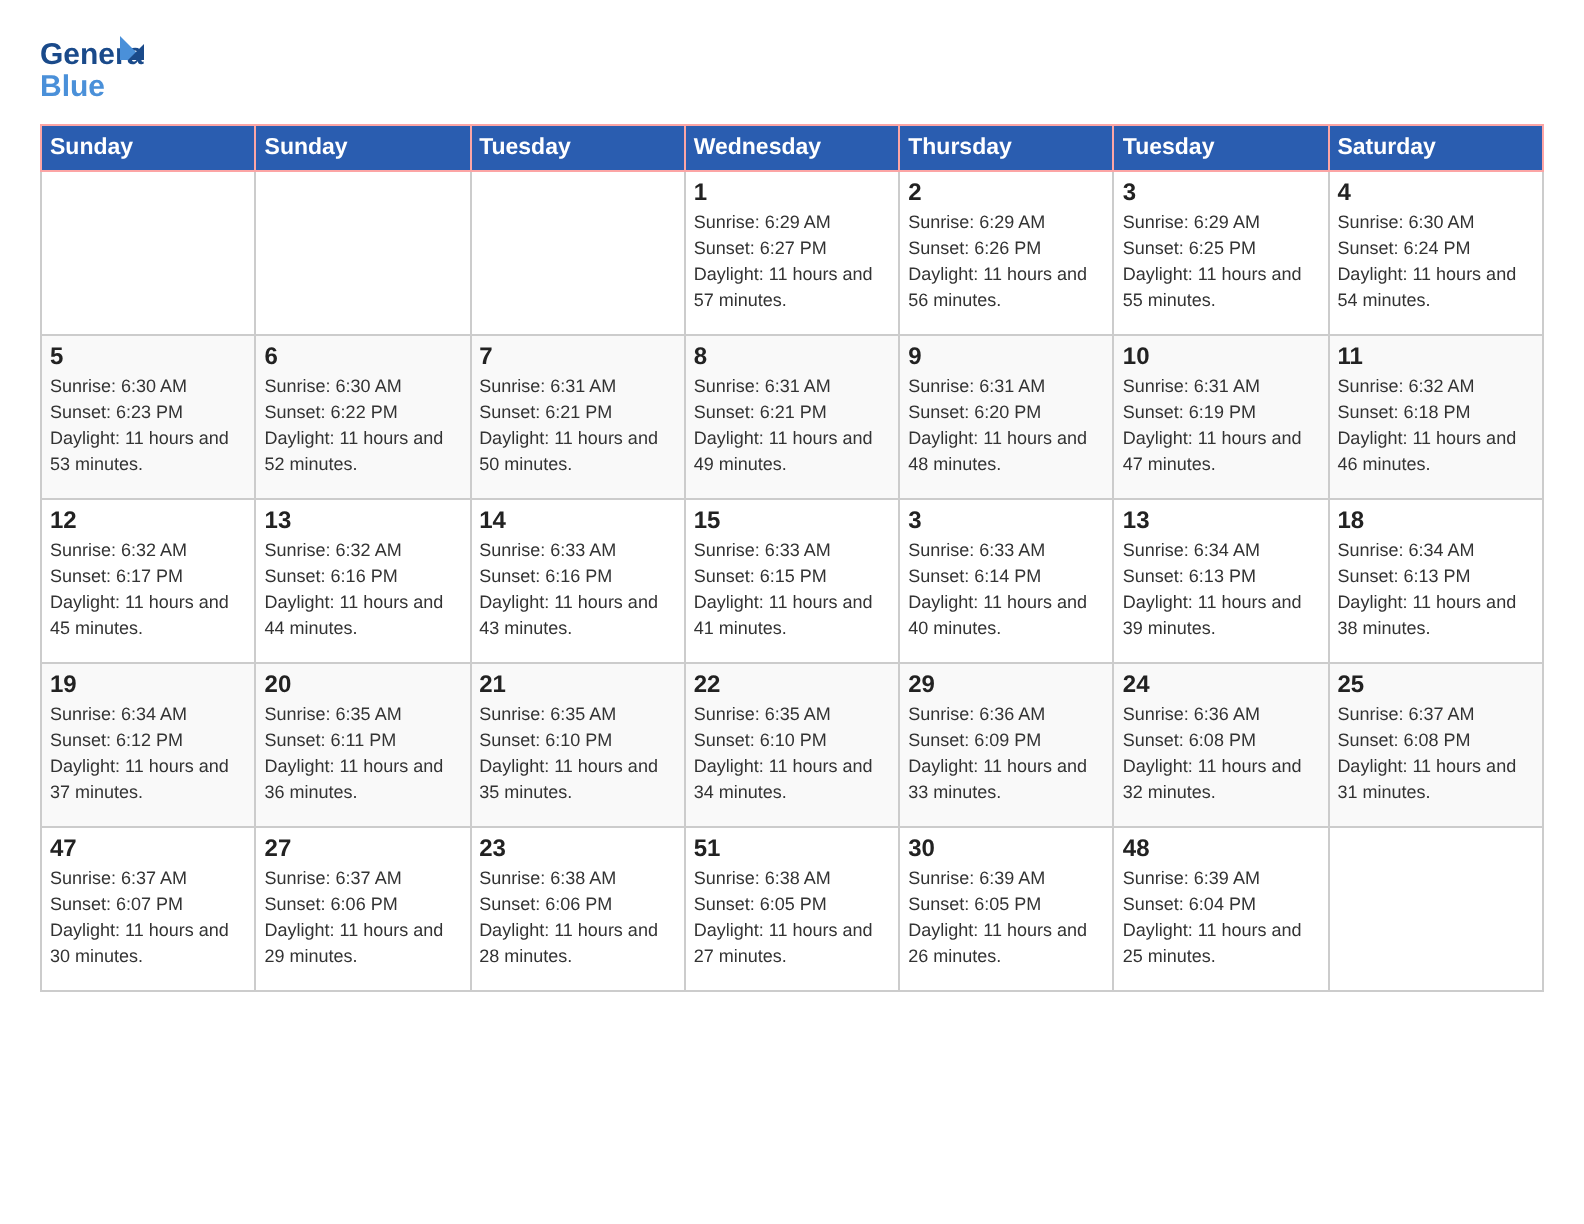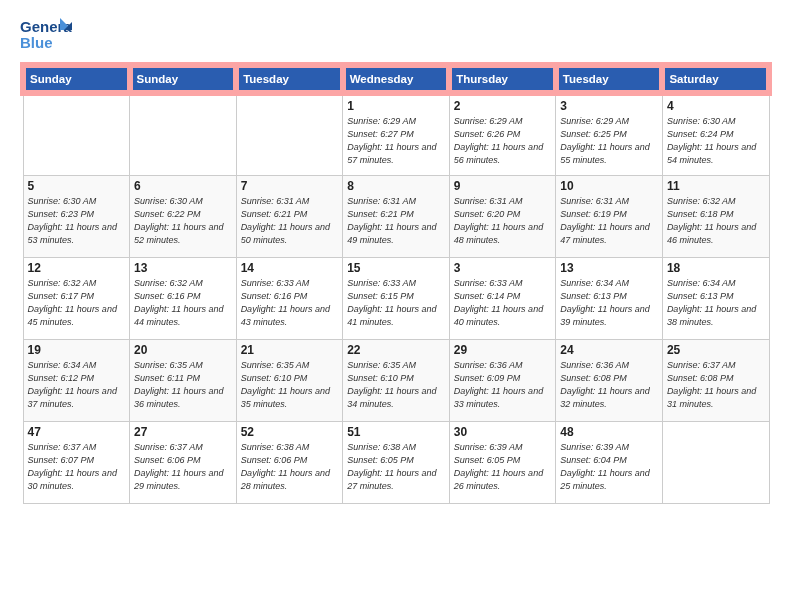--- a/index.html
+++ b/index.html
@@ -44,42 +44,41 @@
       border-collapse: collapse;
       table-layout: fixed;
     }
     .calendar th {
       background: #2a5db0;
       color: #fff;
       font-size: 11.5px;
       font-weight: bold;
       padding: 5px 4px;
       text-align: left;
-      border: 6px solid #fca5a5;
+      border: 1px solid #fca5a5;
     }
     .calendar td {
       border: 1px solid #ccc;
       vertical-align: top;
       padding: 3px 4px;
       font-size: 9.2px;
       color: #333;
       height: 82px;
     }
     .day-number {
       font-size: 12px;
       font-weight: bold;
       color: #222;
       display: block;
       margin-bottom: 2px;
     }
     .day-info {
       font-size: 9px;
       color: #333;
       line-height: 1.45;
-      font-style: italic;
     }
     .empty-cell {
       background: #fff;
     }
     .calendar tr:nth-child(even) td {
       background: #f9f9f9;
     }
     .calendar tr td {
       background: #fff;
     }
@@ -233,21 +232,21 @@
         <tr class="row-odd">
           <td>
             <span class="day-number">47</span>
             <div class="day-info">Sunrise: 6:37 AM<br>Sunset: 6:07 PM<br>Daylight: 11 hours and 30 minutes.</div>
           </td>
           <td>
             <span class="day-number">27</span>
             <div class="day-info">Sunrise: 6:37 AM<br>Sunset: 6:06 PM<br>Daylight: 11 hours and 29 minutes.</div>
           </td>
           <td>
-            <span class="day-number">52</span>
+            <span class="day-number">23</span>
             <div class="day-info">Sunrise: 6:38 AM<br>Sunset: 6:06 PM<br>Daylight: 11 hours and 28 minutes.</div>
           </td>
           <td>
             <span class="day-number">51</span>
             <div class="day-info">Sunrise: 6:38 AM<br>Sunset: 6:05 PM<br>Daylight: 11 hours and 27 minutes.</div>
           </td>
           <td>
             <span class="day-number">30</span>
             <div class="day-info">Sunrise: 6:39 AM<br>Sunset: 6:05 PM<br>Daylight: 11 hours and 26 minutes.</div>
           </td>

